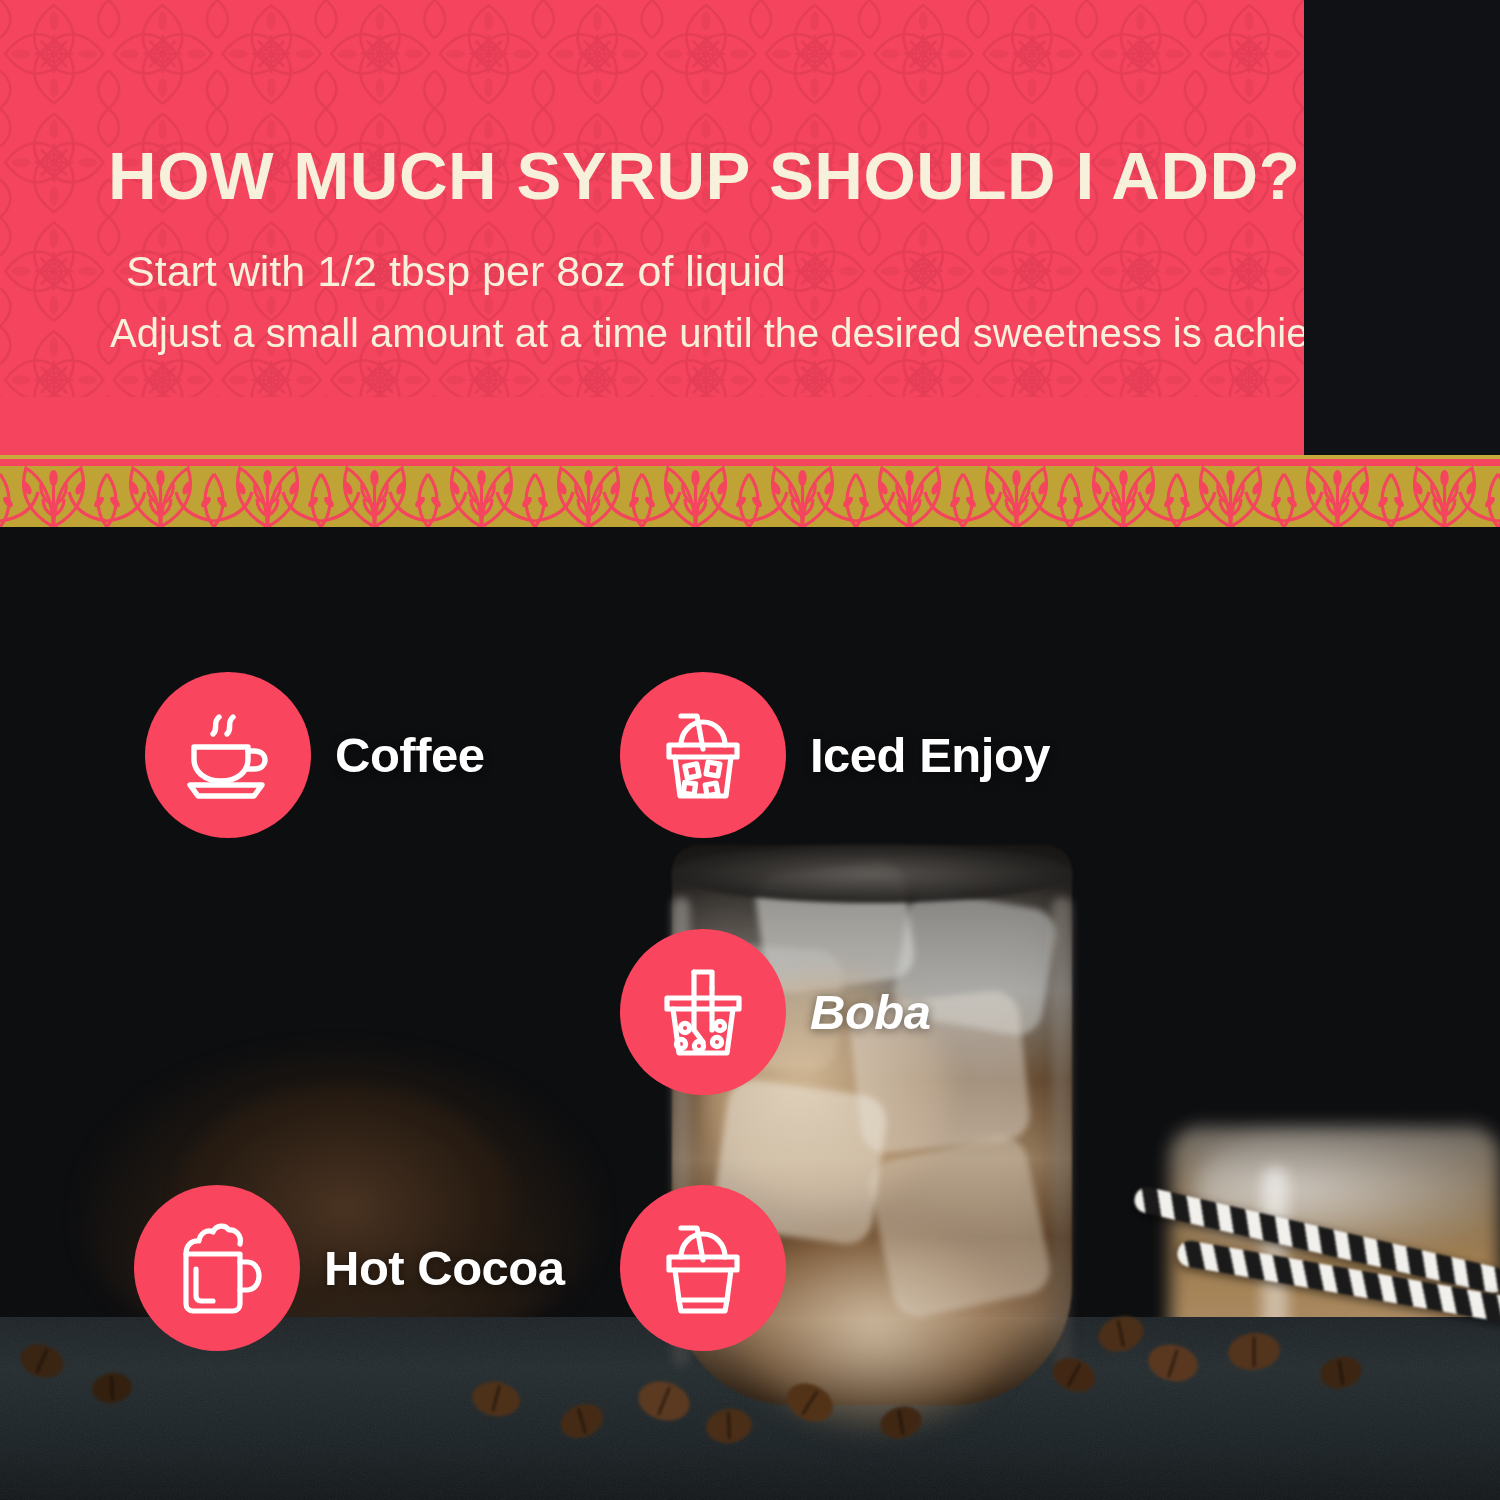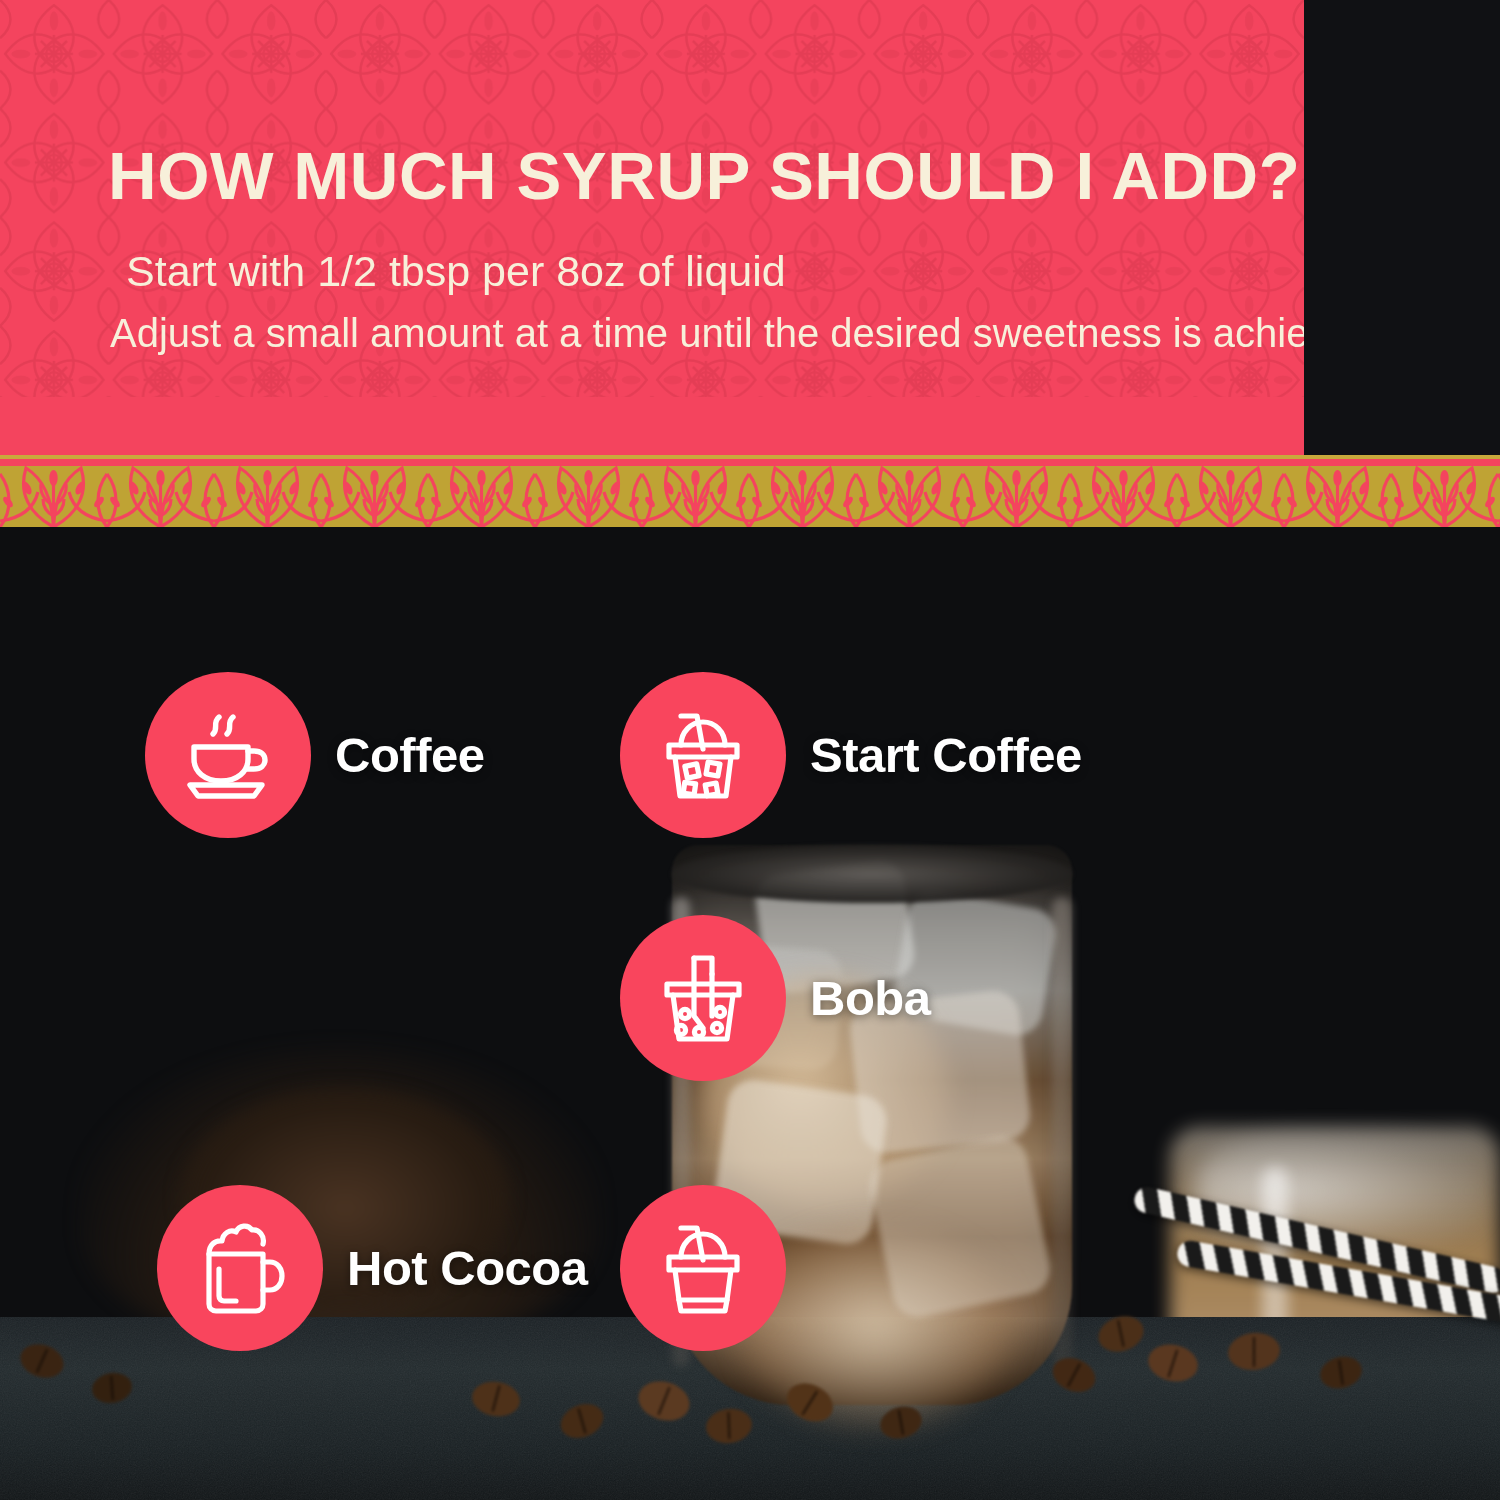--- a/index.html
+++ b/index.html
@@ -181,22 +181,22 @@
     font-weight:bold;
     font-size:49px;
     color:#FFFFFF;
     white-space:nowrap;
     letter-spacing:-0.5px;
     text-shadow:0 2px 10px rgba(0,0,0,.45);
   }
   .c0 { left:145px; top:145px; }
   .c1 { left:620px; top:145px; }
   .c2 { left:145px; top:400px; }
-  .c3 { left:620px; top:388px; }
-  .c4 { left:157px; top:658px;justify-content:flex-end; }
+  .c3 { left:620px; top:402px;font-style:italic; }
+  .c4 { left:134px; top:658px;justify-content:flex-end; }
   .c5 { left:620px; top:658px; }
 </style>
 </head>
 <body>
 
 <div class="page">
 
   <div class="header">
 
     <svg class="header-pattern" viewBox="0 0 1500 457" preserveAspectRatio="xMidYMid slice">
@@ -339,21 +339,21 @@
           <path d="M30 13 h16 l6 33"></path>
           <path d="M30 42 c0 -13 10 -23 22 -23 s22 10 22 23"></path>
           <rect x="18" y="42" width="68" height="12"></rect>
           <path d="M24 54 l5 39 h46 l5 -39"></path>
           <rect x="35" y="62" width="12" height="12" transform="rotate(-12 41 68)"></rect>
           <rect x="56" y="60" width="12" height="12" transform="rotate(10 62 66)"></rect>
           <rect x="33" y="80" width="11" height="11" transform="rotate(8 38 85)"></rect>
           <rect x="55" y="81" width="11" height="11" transform="rotate(-10 60 86)"></rect>
         </svg>
       </div>
-      <div class="label">Start Coffee</div>
+      <div class="label">Iced Enjoy</div>
     </div>
 
 
     <div class="item c3">
       <div class="badge">
         <svg width="104" height="104" viewBox="0 0 104 104" fill="none" stroke="#FFFFFF" stroke-width="5.2" stroke-linecap="round" stroke-linejoin="round">
           <path d="M43 12 h18 v16"></path>
           <path d="M43 12 v58 l9 12"></path>
           <path d="M61 28 v42"></path>
           <rect x="16" y="38" width="72" height="11"></rect>

